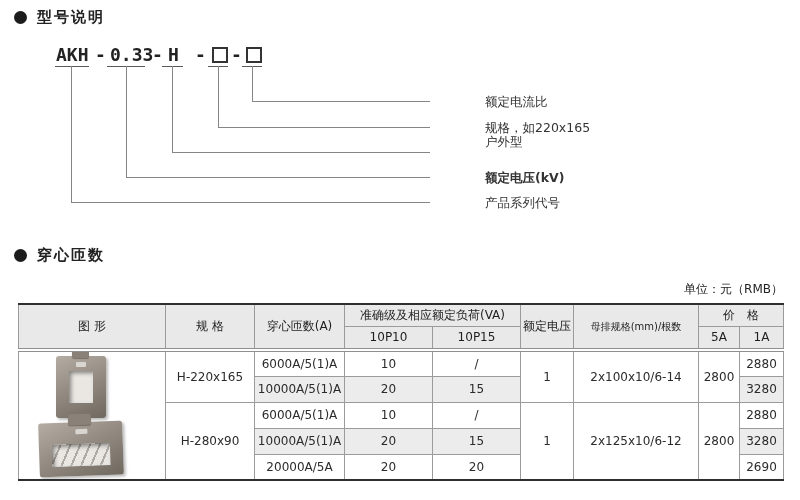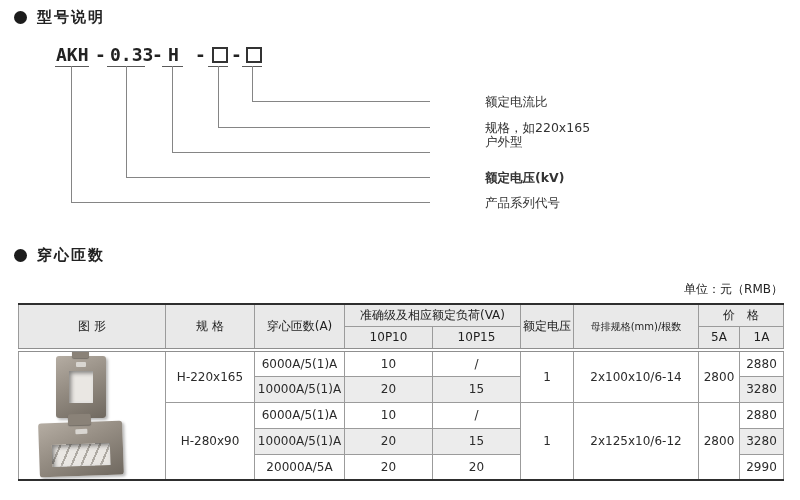--- a/index.html
+++ b/index.html
@@ -176,16 +176,16 @@
     <tr>
       <td class="sh">10000A/5(1)A</td>
       <td class="sh">20</td>
       <td class="sh">15</td>
       <td class="sh">3280</td>
     </tr>
     <tr>
       <td>20000A/5A</td>
       <td>20</td>
       <td>20</td>
-      <td>2990</td>
+      <td>2690</td>
     </tr>
   </tbody>
 </table>
 
 </body></html>

